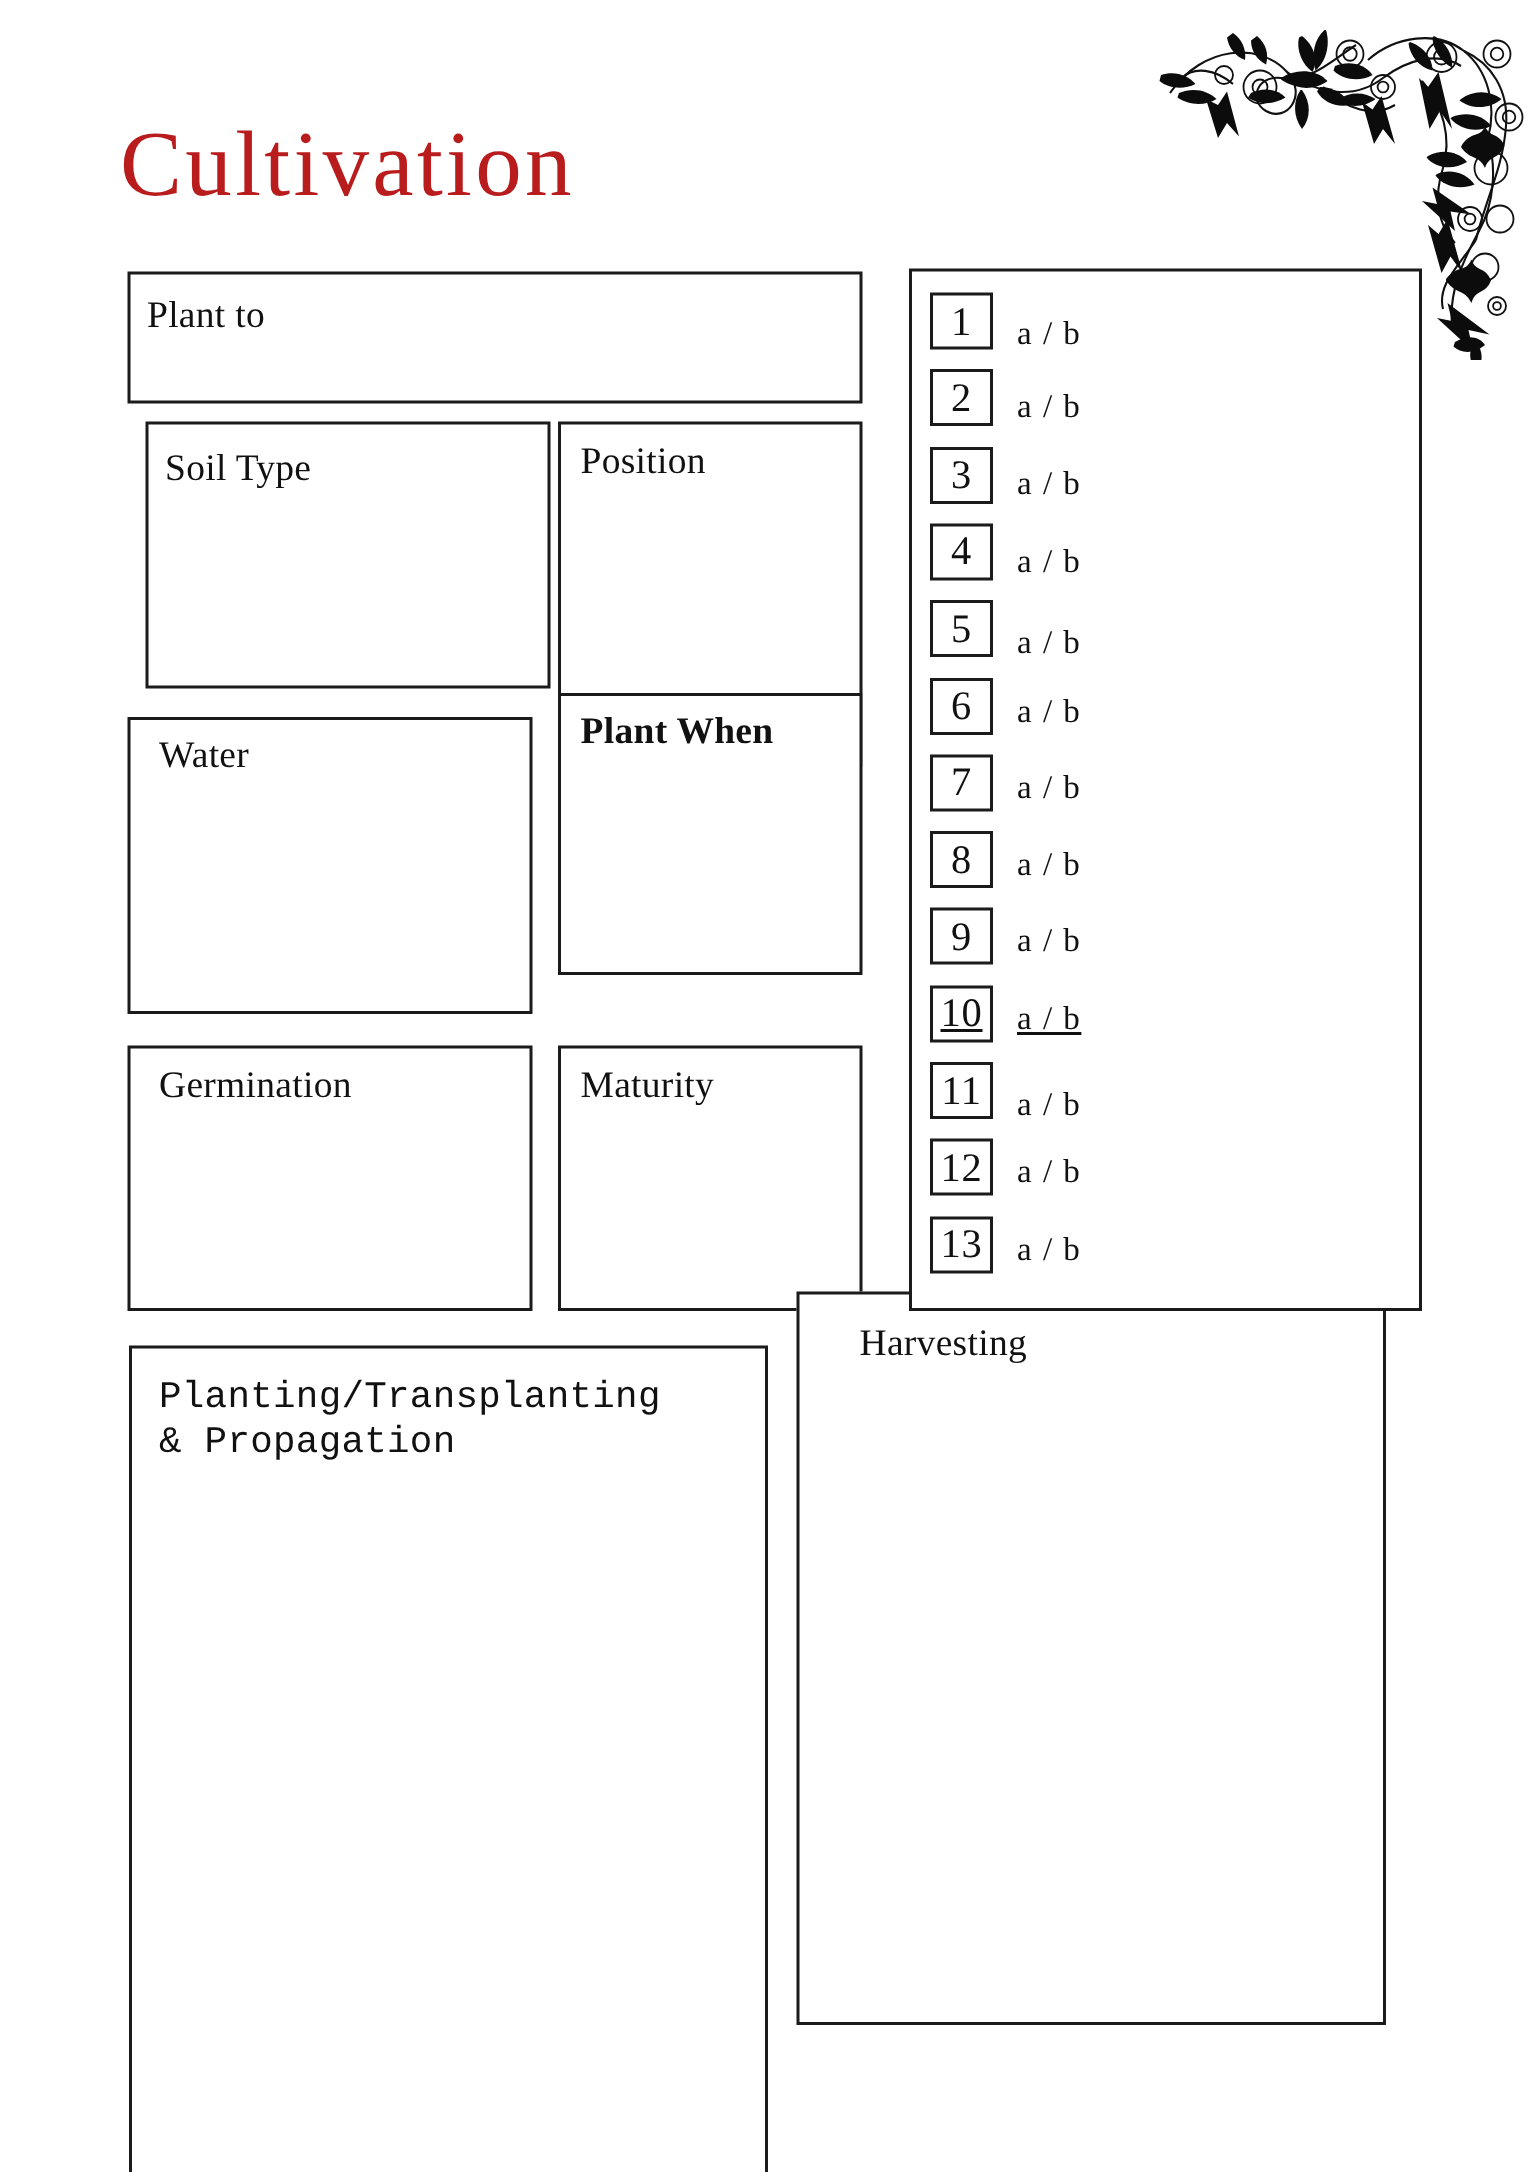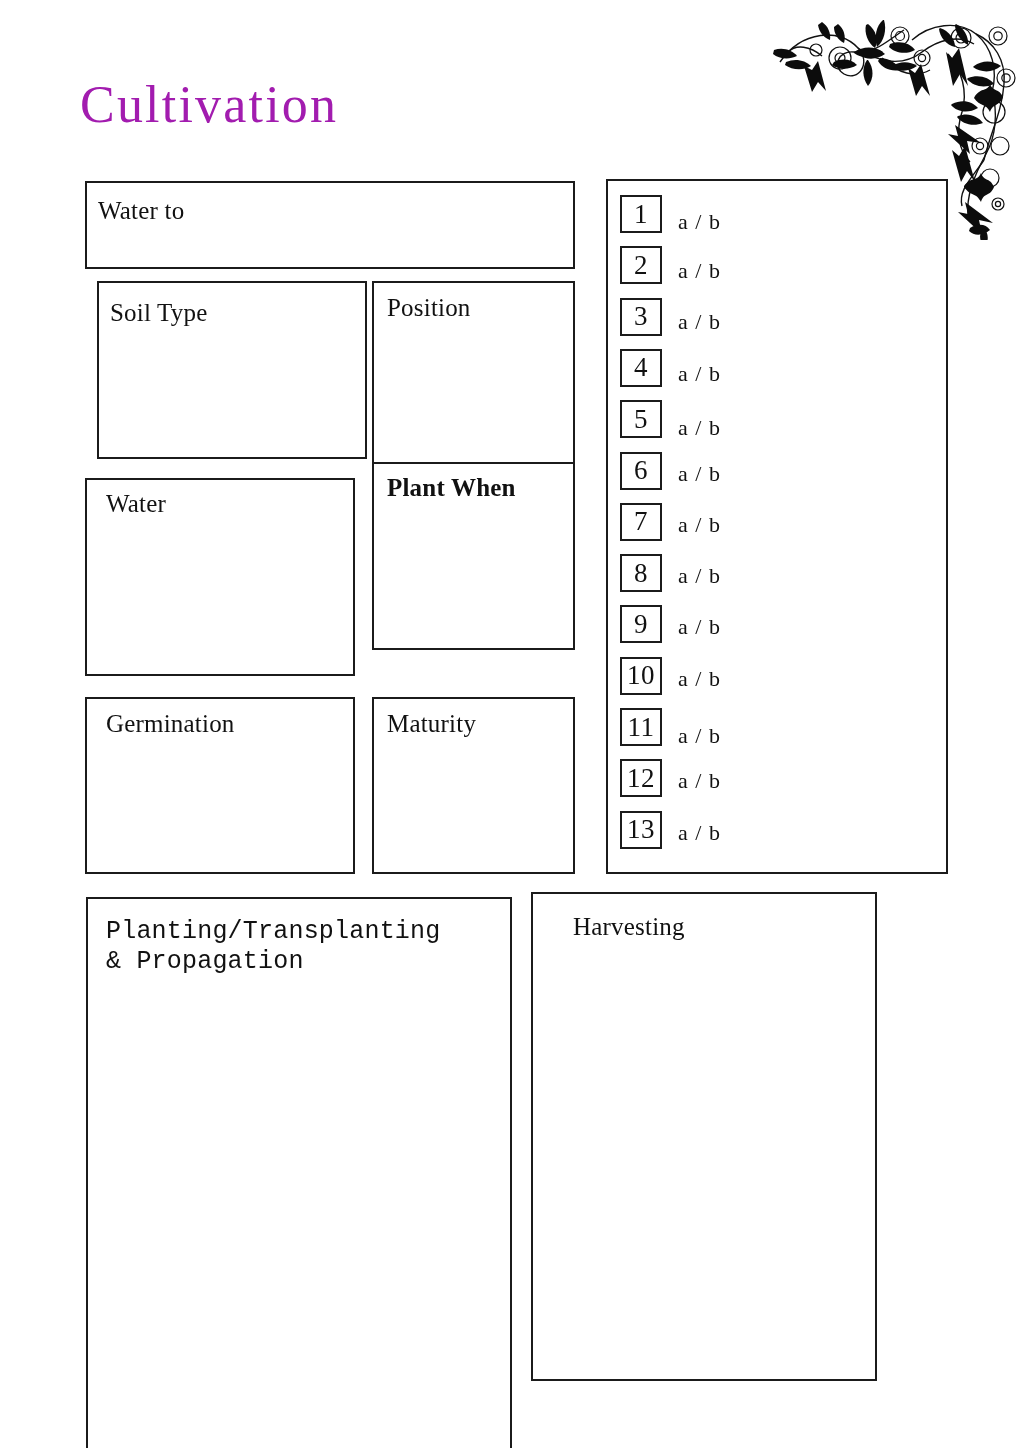--- a/index.html
+++ b/index.html
@@ -32,25 +32,25 @@
     height: 240px;
     pointer-events: none;
   }
   .ornament svg { display: block; width: 262px; height: 240px; }
 
   
   .page-title {
     position: absolute;
     left: 80px;
     top: 79px;
-    font-size: 52px;
+    font-size: 62px;
     line-height: 1;
     letter-spacing: 2.2px;
     font-weight: 400;
-    color: #a21caf;
+    color: #b91c1c;
     white-space: nowrap;
   }
 
   
   .field-box {
     position: absolute;
     box-sizing: border-box;
     border: 2px solid #1b1b1b;
     background: #ffffff;
   }
@@ -81,21 +81,21 @@
 
   #box-germination{ left: 85px;  top: 697px; width: 270px; height: 177px; }
   #box-germination .field-label { left: 19px; top: 10px; }
 
   #box-maturity   { left: 372px; top: 697px; width: 203px; height: 177px; }
   #box-maturity .field-label { left: 13px; top: 10px; }
 
   #box-planting   { left: 86px;  top: 897px; width: 426px; height: 592px; font-family: Liberation Mono, monospace; }
   #box-planting .field-label { left: 18px; top: 18px; }
 
-  #box-harvesting { left: 531px; top: 892px; width: 346px; height: 489px; }
+  #box-harvesting { left: 531px; top: 861px; width: 393px; height: 489px; }
   #box-harvesting .field-label { left: 40px; top: 18px; }
 
   
   #panel-schedule {
     position: absolute;
     box-sizing: border-box;
     left: 606px;
     top: 179px;
     width: 342px;
     height: 695px;
@@ -207,21 +207,21 @@
         <path d="M196 212 l24 22 l-3 -14 l14 3 l-28 -21 l3 12 z"></path>
         <path d="M208 228 c8 -5 16 -4 20 2 c-7 6 -16 6 -21 1 z"></path>
         <path d="M222 228 c5 6 5 14 0 19 c-5 -6 -5 -14 -1 -19 z"></path>
       </g>
     </svg>
   </div>
 
   <div class="page-title">Cultivation</div>
 
   <div class="field-box" id="box-native">
-    <div class="field-label">Water to</div>
+    <div class="field-label">Plant to</div>
   </div>
 
   <div class="field-box" id="box-soil">
     <div class="field-label">Soil Type</div>
   </div>
 
   <div class="field-box" id="box-position">
     <div class="field-label">Position</div>
   </div>
 
@@ -281,21 +281,21 @@
           <div class="ab-label" style="top: 3px;">a / b</div>
         </div>
         <div class="schedule-row" style="top: 370.1px;">
           <div class="num-chip">8</div>
           <div class="ab-label" style="top: 3px;">a / b</div>
         </div>
         <div class="schedule-row" style="top: 421.4px;">
           <div class="num-chip">9</div>
           <div class="ab-label" style="top: 3px;">a / b</div>
         </div>
-        <div class="schedule-row" style="top: 472.7px;">
+        <div class="schedule-row" style="top: 472.7px; text-decoration: underline;">
           <div class="num-chip">10</div>
           <div class="ab-label" style="top: 3px;">a / b</div>
         </div>
         <div class="schedule-row" style="top: 524px;">
           <div class="num-chip">11</div>
           <div class="ab-label" style="top: 9px;">a / b</div>
         </div>
         <div class="schedule-row" style="top: 575.3px; text-align: center;">
           <div class="num-chip">12</div>
           <div class="ab-label" style="top: 3px;">a / b</div>

